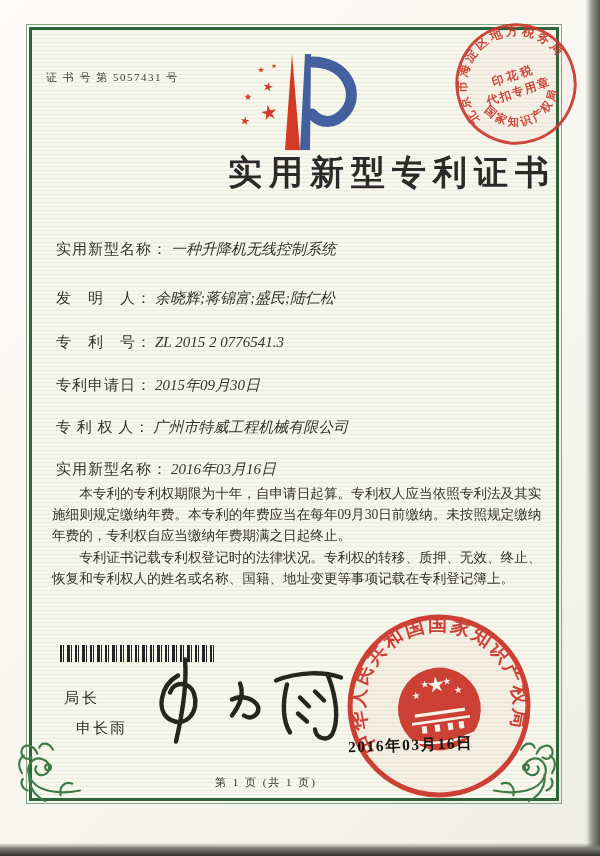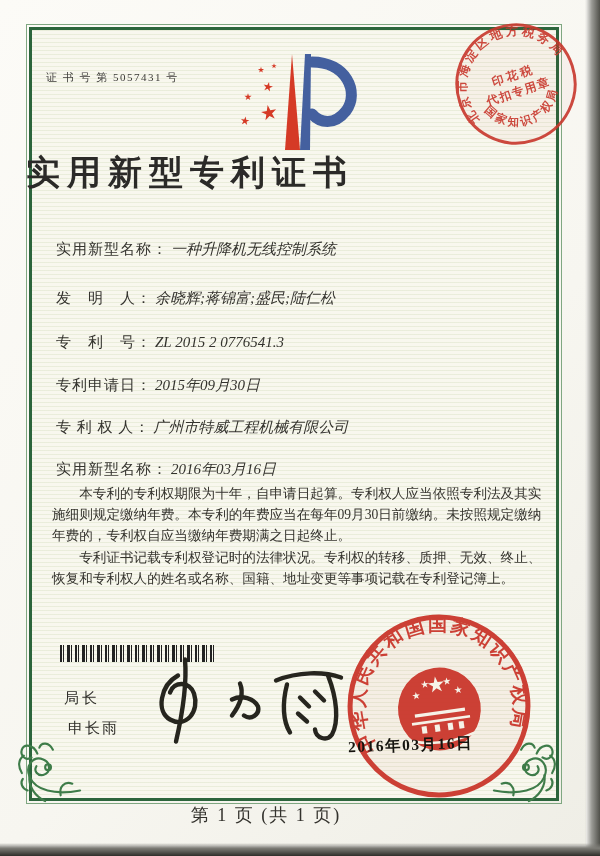--- a/index.html
+++ b/index.html
@@ -27,45 +27,45 @@
   .frame-inner{
     width:100%;height:100%;box-sizing:border-box;
     border:3px solid #2c653c;
     background-color:#f8f7ee;
     background-image:repeating-linear-gradient(180deg,rgba(158,184,118,.16) 0 1px,rgba(0,0,0,0) 1px 4px);
   }
   .abs{position:absolute;}
   .cert-number{left:46px;top:70px;font-size:11px;letter-spacing:1.5px;color:#3c3b38;z-index:2;}
   .logo{left:230px;top:50px;width:140px;height:108px;z-index:2;}
   .title{
-    left:26px;top:150px;width:530px;text-align:left;
+    left:26px;top:150px;width:530px;text-align:right;
     font-size:34px;font-weight:700;letter-spacing:7px;color:#2b2a28;z-index:2;
   }
   .field{left:56px;font-size:15px;color:#34332e;z-index:2;white-space:nowrap;}
   .field .flabel{letter-spacing:1px;font-family:Liberation Serif, serif;}
   .field .fvalue{margin-left:3px;font-style:italic;}
   .paras{left:52px;top:483px;width:498px;z-index:2;}
   .paras p{margin:0;text-indent:2em;font-size:13.6px;line-height:1.56;color:#34332d;}
   .barcode{
     left:60px;top:645px;width:156px;height:17px;z-index:2;
     background:repeating-linear-gradient(90deg,
       #222 0 2px,transparent 2px 3px,
       #222 3px 4px,transparent 4px 7px,
       #222 7px 10px,transparent 10px 11px,
       #222 11px 12px,transparent 12px 15px);
   }
   .director-label{left:64px;top:689px;font-size:15px;color:#2e2d29;letter-spacing:3px;z-index:2;}
-  .director-name{left:68px;top:719px;font-size:15px;color:#2e2d29;letter-spacing:2px;z-index:2;}
+  .director-name{left:76px;top:719px;font-size:15px;color:#2e2d29;letter-spacing:2px;z-index:2;}
   .signature{left:148px;top:652px;width:200px;height:98px;z-index:3;}
   .office-seal{left:343px;top:610px;width:192px;height:192px;z-index:2;transform:rotate(-8deg);opacity:.93;}
   .seal-date{
     left:348px;top:735px;font-size:15.5px;font-weight:700;color:#15140f;
     letter-spacing:1.5px;z-index:4;transform:rotate(-2deg);white-space:nowrap;
   }
-  .footer-page{left:26px;top:775px;width:480px;text-align:center;font-size:18px;letter-spacing:2px;color:#33322d;z-index:2;margin-top:28px;}
+  .footer-page{left:26px;top:775px;width:480px;text-align:center;font-size:11px;letter-spacing:2px;color:#33322d;z-index:2;}
   .tax-seal{left:452px;top:20px;width:128px;height:128px;z-index:3;transform:rotate(-18deg);opacity:.9;}
   .ornament{width:68px;height:66px;z-index:2;}
   .ornament-left{left:16px;top:740px;}
   .ornament-right{left:490px;top:740px;transform:scaleX(-1);}
   .seal-text{font-family:"Liberation Serif","DejaVu Serif",serif;}
 </style>
 </head>
 <body>
 
 <div class="paper">

